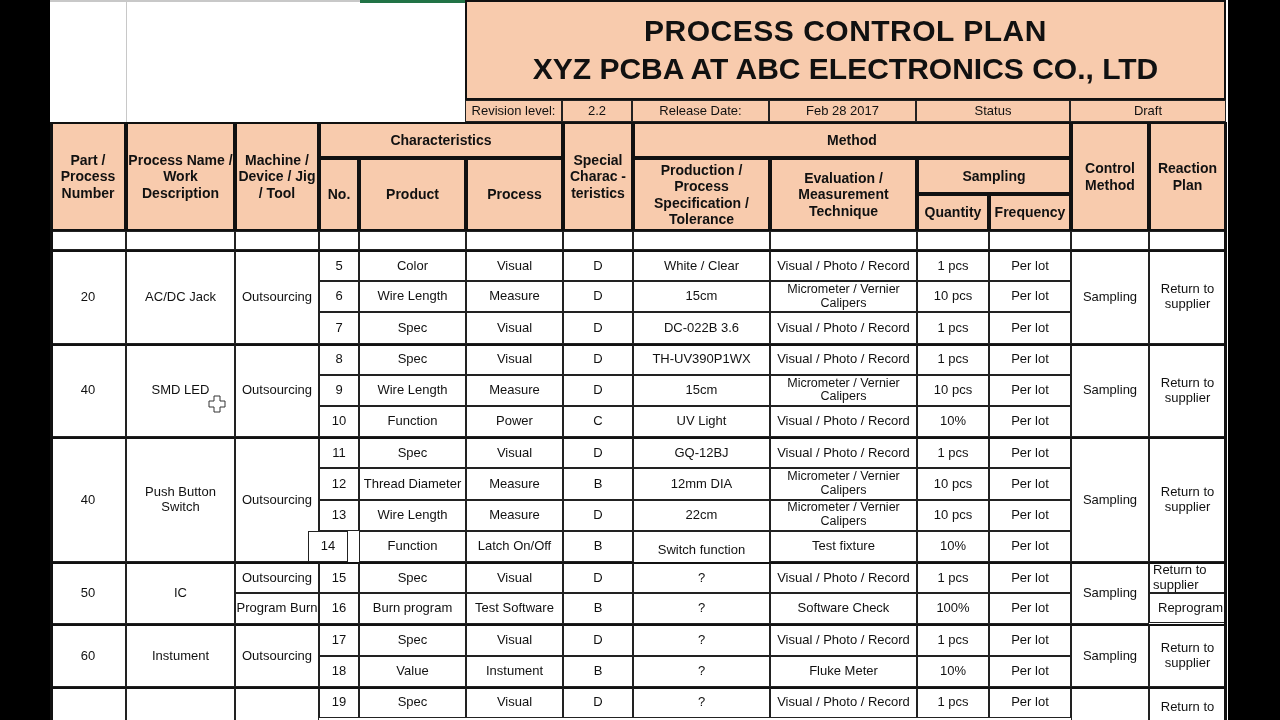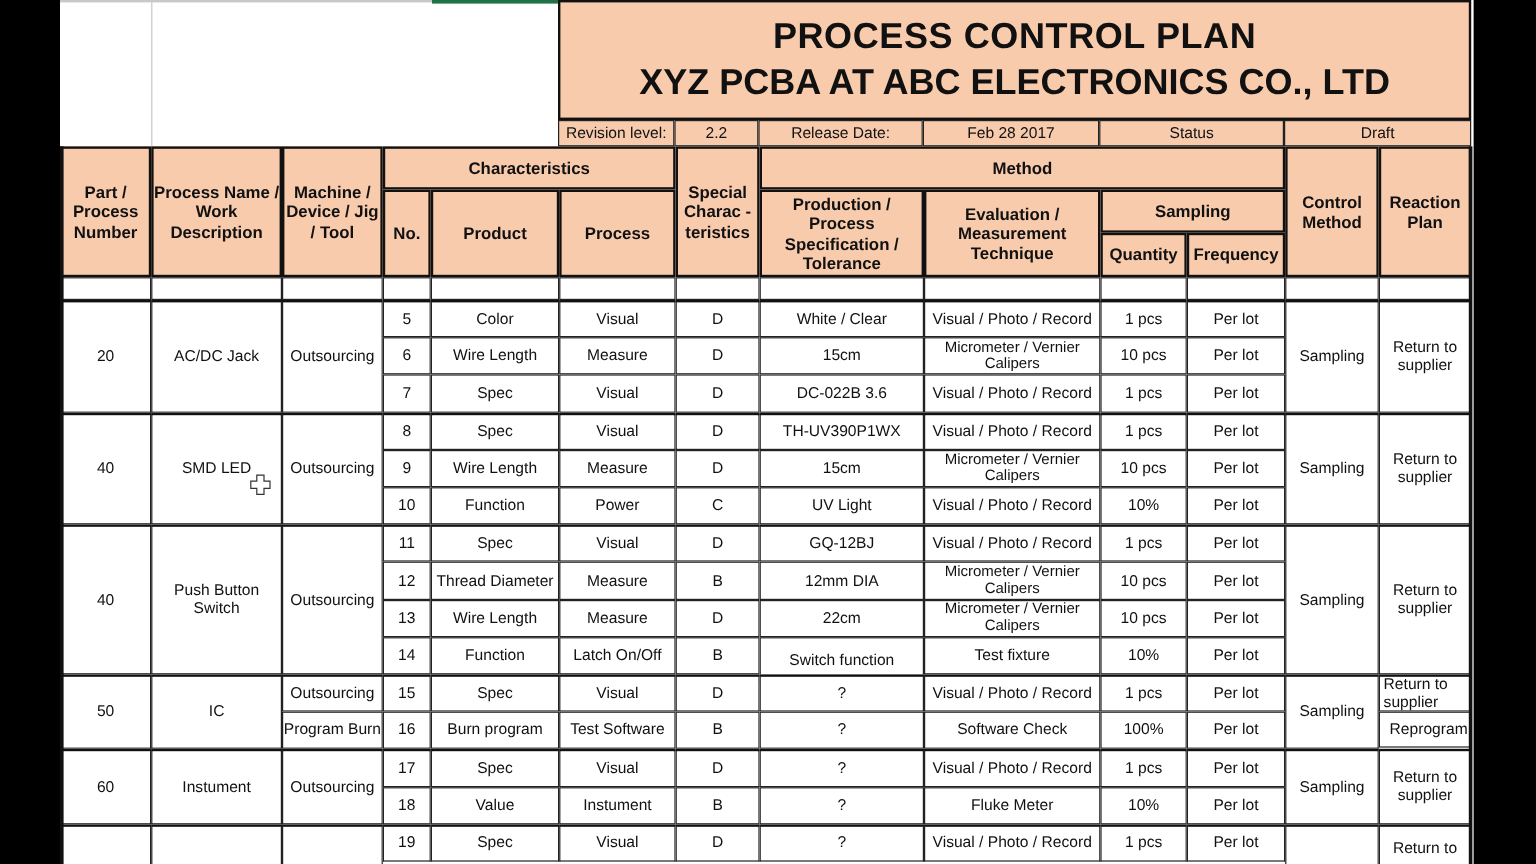--- a/index.html
+++ b/index.html
@@ -147,21 +147,21 @@
       <div class="abs cell b " style="left: 867px; top: 468.4px; width: 72px; height: 31.2px;">10 pcs</div>
       <div class="abs cell b " style="left: 939px; top: 468.4px; width: 82px; height: 31.2px;">Per lot</div>
       <div class="abs cell b " style="left: 269px; top: 499.6px; width: 40px; height: 31.2px;">13</div>
       <div class="abs cell b " style="left: 309px; top: 499.6px; width: 107px; height: 31.2px;">Wire Length</div>
       <div class="abs cell b " style="left: 416px; top: 499.6px; width: 97px; height: 31.2px;">Measure</div>
       <div class="abs cell b " style="left: 513px; top: 499.6px; width: 70px; height: 31.2px;">D</div>
       <div class="abs cell b " style="left: 583px; top: 499.6px; width: 137px; height: 31.2px;">22cm</div>
       <div class="abs cell b small" style="left: 720px; top: 499.6px; width: 147px; height: 31.2px; padding: 0px 4px;">Micrometer / Vernier Calipers</div>
       <div class="abs cell b " style="left: 867px; top: 499.6px; width: 72px; height: 31.2px;">10 pcs</div>
       <div class="abs cell b " style="left: 939px; top: 499.6px; width: 82px; height: 31.2px;">Per lot</div>
-      <div class="abs cell b " style="left: 269px; top: 530.8px; width: 40px; height: 31.2px;">14</div>
+      <div class="abs cell b " style="left: 258px; top: 530.8px; width: 40px; height: 31.2px;">14</div>
       <div class="abs cell b " style="left: 309px; top: 530.8px; width: 107px; height: 31.2px;">Function</div>
       <div class="abs cell b " style="left: 416px; top: 530.8px; width: 97px; height: 31.2px;">Latch On/Off</div>
       <div class="abs cell b " style="left: 513px; top: 530.8px; width: 70px; height: 31.2px;">B</div>
       <div class="abs cell b " style="left: 583px; top: 530.8px; width: 137px; height: 39px;">Switch function</div>
       <div class="abs cell b " style="left: 720px; top: 530.8px; width: 147px; height: 31.2px;">Test fixture</div>
       <div class="abs cell b " style="left: 867px; top: 530.8px; width: 72px; height: 31.2px;">10%</div>
       <div class="abs cell b " style="left: 939px; top: 530.8px; width: 82px; height: 31.2px;">Per lot</div>
       <div class="abs cell b " style="left: 1021px; top: 437.2px; width: 78px; height: 124.8px; border-top: 2px solid rgb(17, 17, 17);">Sampling</div>
       <div class="abs cell b " style="left: 1099px; top: 437.2px; width: 77px; height: 124.8px; border-top: 2px solid rgb(17, 17, 17); padding: 0px 6px;">Return to supplier</div>
       <div class="abs cell b " style="left: 0px; top: 562px; width: 76px; height: 62.4px; border-top: 2px solid rgb(17, 17, 17);">50</div>

